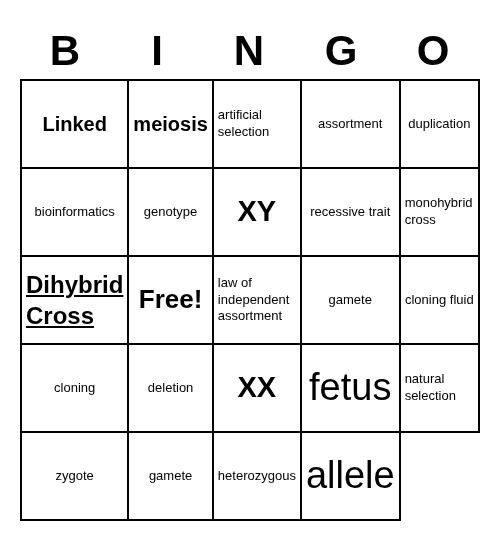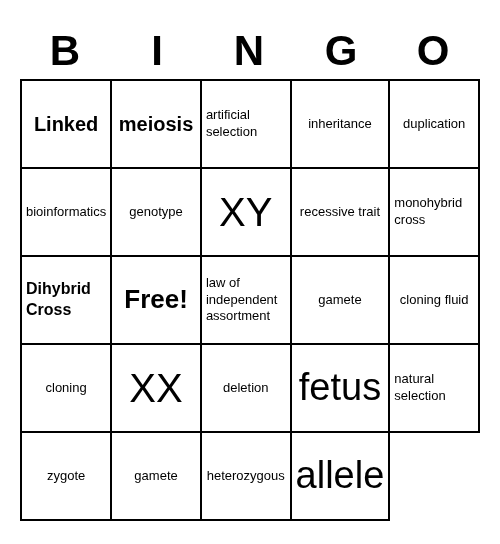--- a/index.html
+++ b/index.html
@@ -38,30 +38,31 @@
       min-height: 88px;
       display: flex;
       align-items: center;
       justify-content: center;
       text-align: left;
       padding: 6px 4px;
       font-size: 13px;
       line-height: 1.3;
     }
     .bingo-cell.large-text {
-      font-size: 40px;
-      font-weight: normal;
+      font-size: 29px;
+      font-weight: bold;
     }
     .bingo-cell.xlarge-text {
       font-size: 38px;
       font-weight: normal;
     }
     .bingo-cell.medium-text {
-      font-size: 16px;
+      font-size: 24px;
       font-weight: bold;
+      text-decoration: underline;
     }
     .bingo-cell.free-cell {
       font-size: 26px;
       font-weight: bold;
     }
     .bingo-cell.linked-text {
       font-size: 20px;
       font-weight: bold;
     }
     .bingo-cell.meiosis-text {
@@ -77,35 +78,35 @@
   <div class="bingo-header-cell">B</div>
       <div class="bingo-header-cell">I</div>
       <div class="bingo-header-cell">N</div>
       <div class="bingo-header-cell">G</div>
       <div class="bingo-header-cell">O</div>
     </div>
   <div class="bingo-grid">
   <div class="bingo-cell linked-text">Linked</div>
       <div class="bingo-cell meiosis-text">meiosis</div>
       <div class="bingo-cell ">artificial selection</div>
-      <div class="bingo-cell ">inheritance</div>
+      <div class="bingo-cell ">assortment</div>
       <div class="bingo-cell ">duplication</div>
       <div class="bingo-cell ">bioinformatics</div>
       <div class="bingo-cell ">genotype</div>
       <div class="bingo-cell large-text">XY</div>
       <div class="bingo-cell ">recessive trait</div>
       <div class="bingo-cell ">monohybrid cross</div>
       <div class="bingo-cell medium-text">Dihybrid Cross</div>
       <div class="bingo-cell free-cell">Free!</div>
       <div class="bingo-cell ">law of independent assortment</div>
       <div class="bingo-cell ">gamete</div>
       <div class="bingo-cell ">cloning fluid</div>
       <div class="bingo-cell ">cloning</div>
+      <div class="bingo-cell ">deletion</div>
       <div class="bingo-cell large-text">XX</div>
-      <div class="bingo-cell ">deletion</div>
       <div class="bingo-cell xlarge-text">fetus</div>
       <div class="bingo-cell ">natural selection</div>
       <div class="bingo-cell ">zygote</div>
       <div class="bingo-cell ">gamete</div>
       <div class="bingo-cell ">heterozygous</div>
       <div class="bingo-cell xlarge-text">allele</div>
     </div>
 </div>
 
 </body></html>

